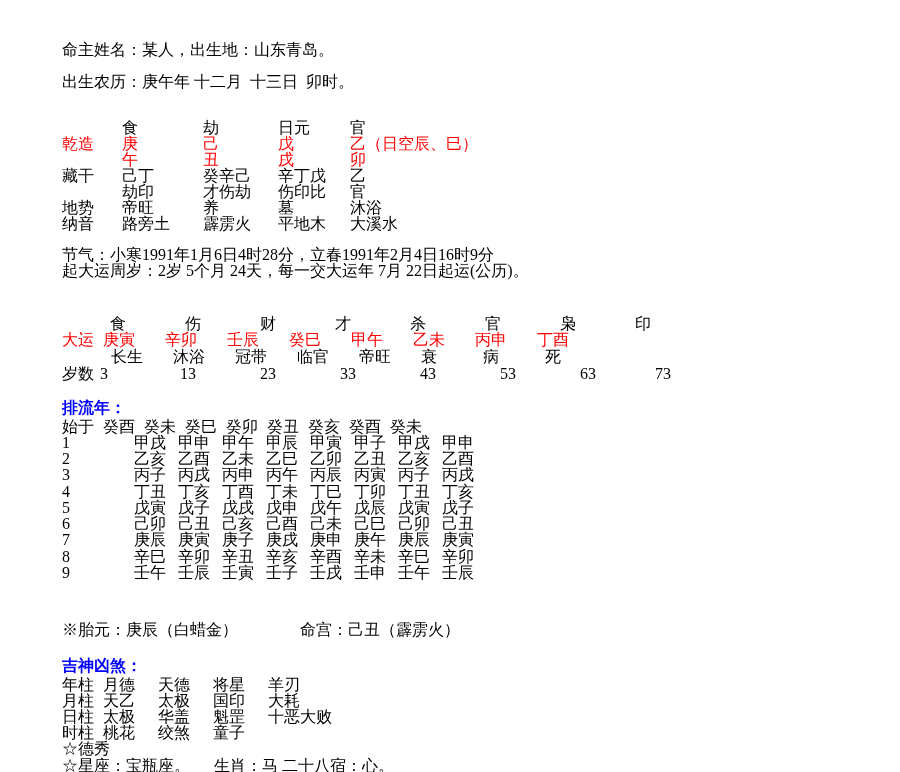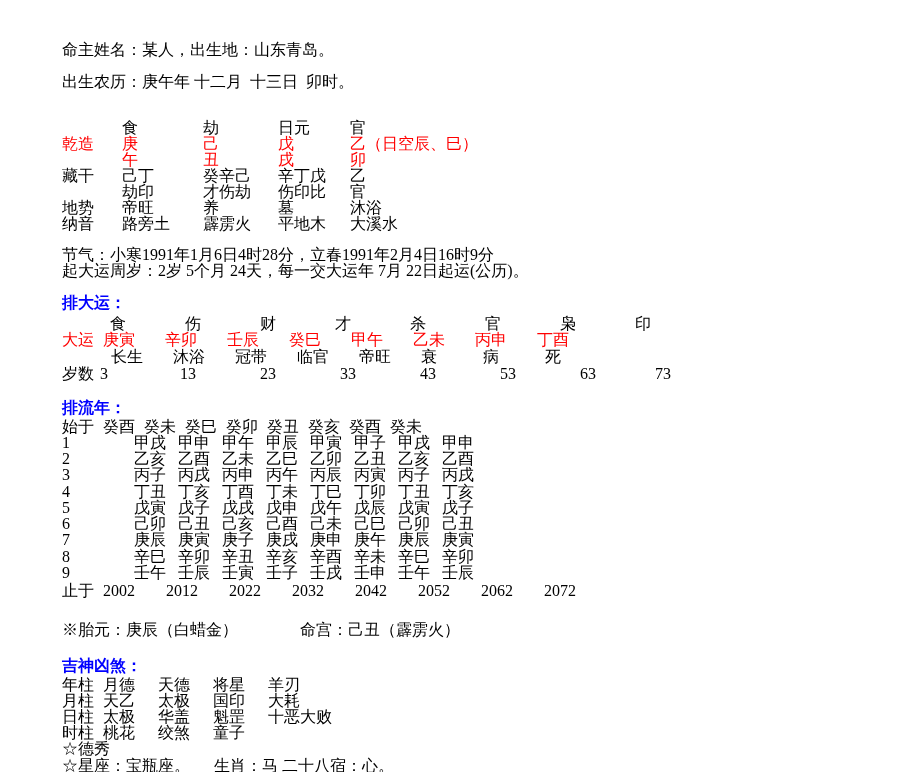--- a/index.html
+++ b/index.html
@@ -97,21 +97,20 @@
     <span class="lbl">纳音</span>
     <span class="c0">路旁土</span>
     <span class="c1">霹雳火</span>
     <span class="c2">平地木</span>
     <span class="c3">大溪水</span>
   </div>
 
   <div class="ln" style="top:215px"><span class="lbl">节气：小寒1991年1月6日4时28分，立春1991年2月4日16时9分</span></div>
   <div class="ln" style="top:231px"><span class="lbl">起大运周岁：2岁 5个月 24天，每一交大运年 7月 22日起运(公历)。</span></div>
 
-  <div class="ln blue" style="top:263px"><span class="lbl">排大运：</span></div>
   <div class="ln dyt" style="top:284px">
     <span class="c0">食</span>
     <span class="c1">伤</span>
     <span class="c2">财</span>
     <span class="c3">才</span>
     <span class="c4">杀</span>
     <span class="c5">官</span>
     <span class="c6">枭</span>
     <span class="c7">印</span>
   </div>
@@ -252,31 +251,20 @@
     <span class="lbl">9</span>
     <span class="c0">壬午</span>
     <span class="c1">壬辰</span>
     <span class="c2">壬寅</span>
     <span class="c3">壬子</span>
     <span class="c4">壬戌</span>
     <span class="c5">壬申</span>
     <span class="c6">壬午</span>
     <span class="c7">壬辰</span>
   </div>
-  <div class="ln lne" style="top:551px">
-    <span class="lbl">止于</span>
-    <span class="c0">2002</span>
-    <span class="c1">2012</span>
-    <span class="c2">2022</span>
-    <span class="c3">2032</span>
-    <span class="c4">2042</span>
-    <span class="c5">2052</span>
-    <span class="c6">2062</span>
-    <span class="c7">2072</span>
-  </div>
 
   <div class="ln blue" style="top:626px"><span class="lbl">吉神凶煞：</span></div>
 
   <div class="ln tai" style="top:590px">
     <span class="lbl">※胎元：庚辰（白蜡金）</span>
     <span class="r">命宫：己丑（霹雳火）</span>
   </div>
   <div class="ln sha" style="top:645px">
     <span class="lbl">年柱</span>
     <span class="c0">月德</span>

